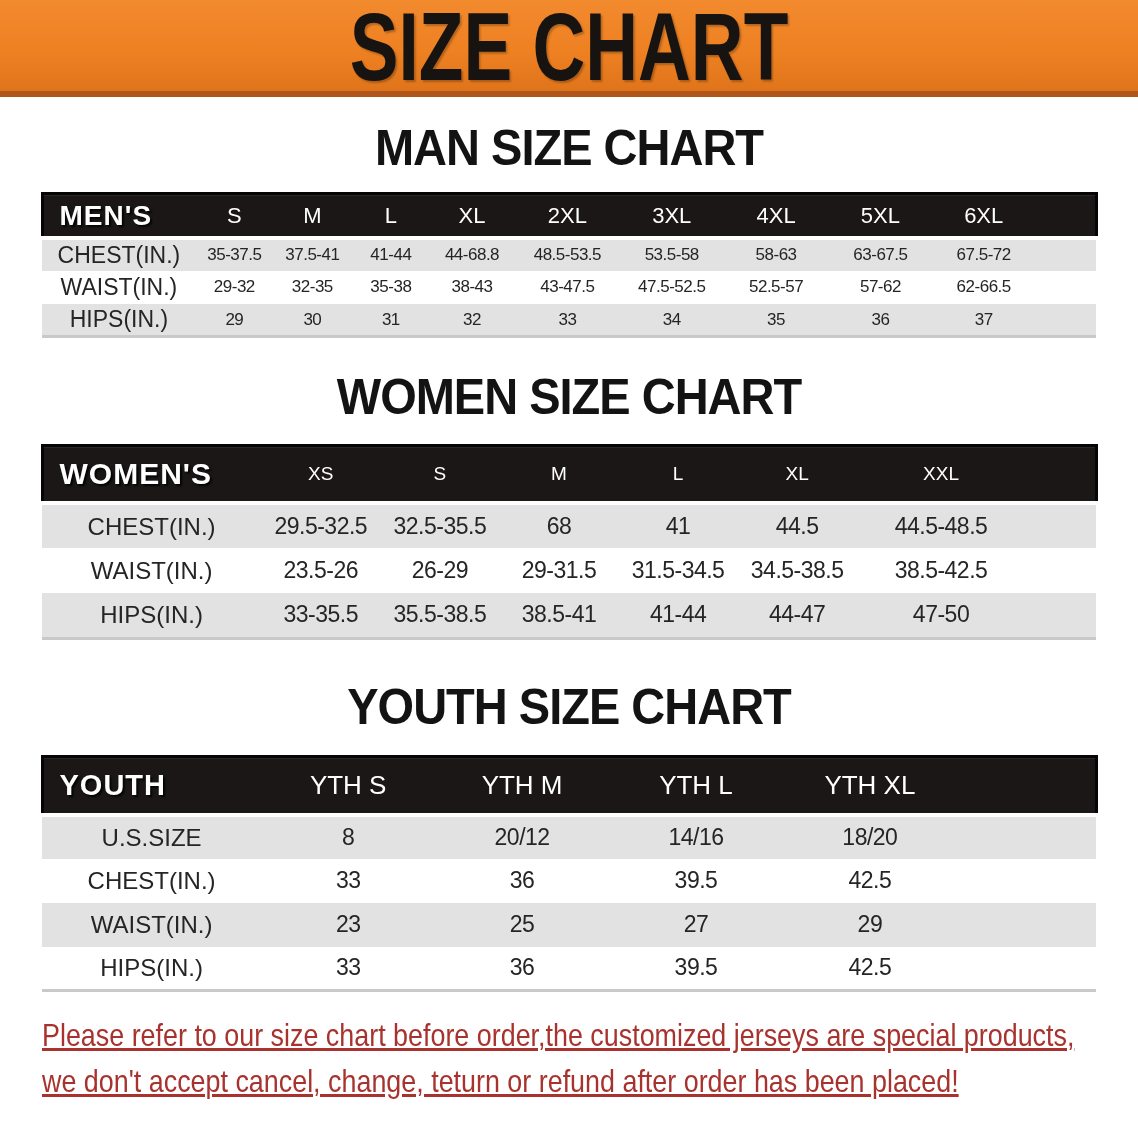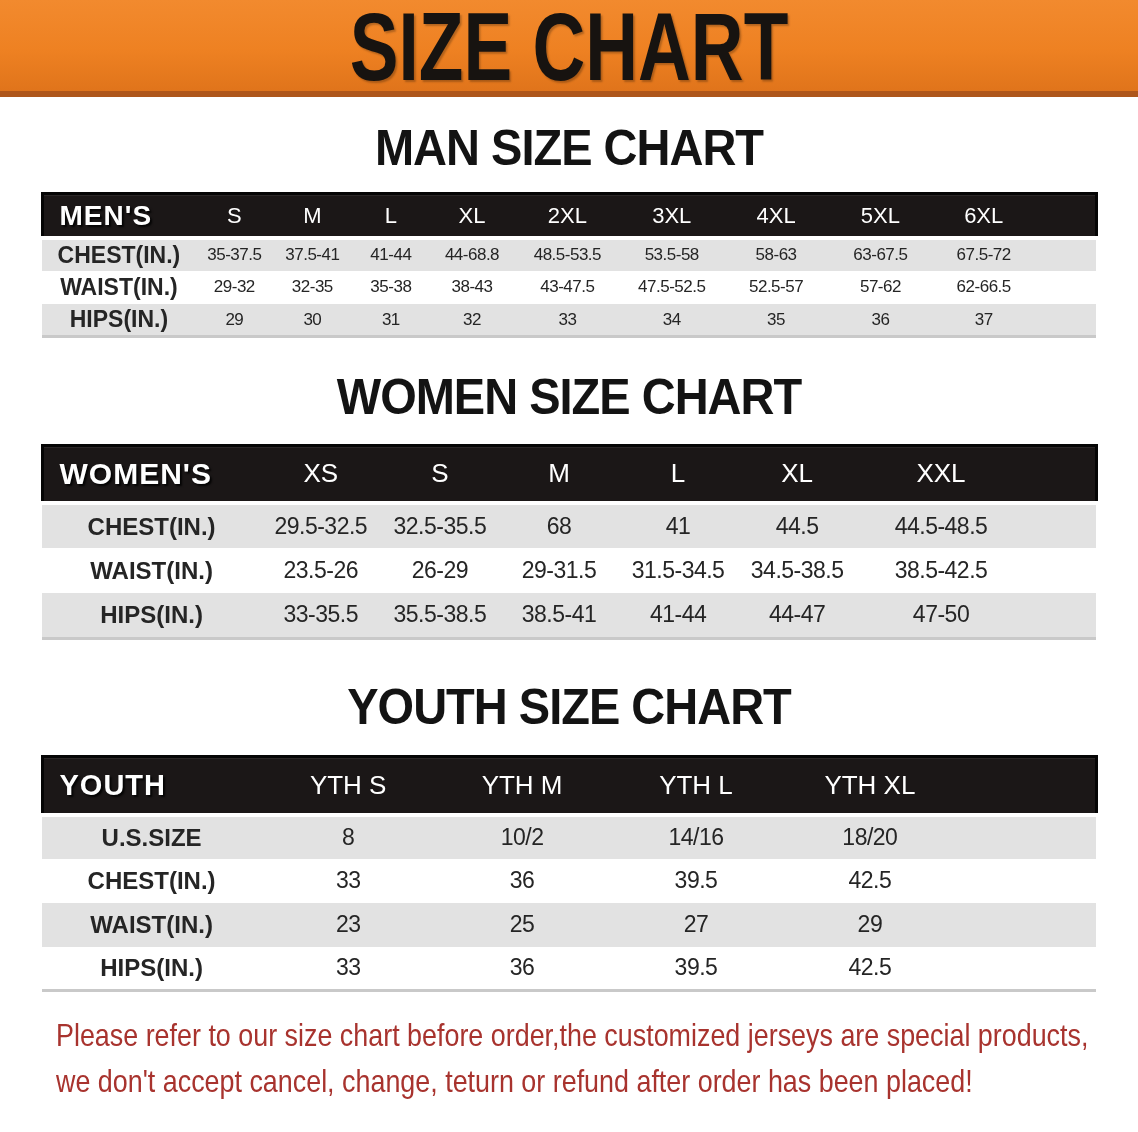--- a/index.html
+++ b/index.html
@@ -63,43 +63,43 @@
     padding:0;white-space:nowrap;
   }
   .size-table thead th:first-child{border-left:3px solid #050505;}
   .size-table thead th:last-child{border-right:3px solid #050505;}
   .size-table thead th.corner{
     text-align:left;padding-left:16px;font-weight:bold;letter-spacing:1px;
     text-shadow:2px 2px 2px rgba(0,0,0,0.85);
   }
   table.men  thead th{height:44px;font-size:22px;}
   table.men  thead th.corner{font-size:28px;}
-  table.women thead th{height:58px;font-size:26px;}
+  table.women thead th{height:58px;font-size:19px;}
   table.women thead th.corner{font-size:30px;}
   table.youth thead th{height:58px;font-size:26px;}
   table.youth thead th.corner{font-size:29px;}
 
   .size-table tbody td{
     text-align:center;color:#252525;padding:0;white-space:nowrap;
     letter-spacing:-0.5px;
   }
-  .size-table tbody td.rowlabel{letter-spacing:0;font-weight:bold;}
+  .size-table tbody td.rowlabel{letter-spacing:0;}
   .size-table tbody tr:nth-child(odd) td{background:var(--band-gray);}
   .size-table tbody tr:nth-child(even) td{background:#ffffff;}
   .size-table tbody tr:first-child td{border-top:4px solid #ffffff;}
   .size-table tbody tr:last-child td{border-bottom:3px solid #C9C9C9;}
   table.men  tbody td{height:33px;font-size:17px;}
   table.men  tbody td.rowlabel{font-size:23px;}
   table.women tbody td{height:45px;font-size:23px;}
   table.women tbody td.rowlabel{font-size:24px;}
   table.youth tbody td{height:44px;font-size:23px;}
   table.youth tbody td.rowlabel{font-size:24px;}
 
   
-  .note{margin:20px 0 0 56px;color:var(--note-red);}
+  .note{margin:20px 0 0 42px;color:var(--note-red);text-decoration:underline;}
   .note-line{
     font-size:32px;line-height:46px;white-space:nowrap;
     transform:scaleX(0.84);transform-origin:left center;
   }
 </style>
 </head>
 <body>
 
 <div class="page">
 
@@ -262,21 +262,21 @@
               <th>YTH M</th>
               <th>YTH L</th>
               <th>YTH XL</th>
               <th></th>
             </tr>
           </thead>
         <tbody>
             <tr>
               <td class="rowlabel">U.S.SIZE</td>
               <td>8</td>
-              <td>10/2</td>
+              <td>20/12</td>
               <td>14/16</td>
               <td>18/20</td>
               <td></td>
             </tr>
             <tr>
               <td class="rowlabel">CHEST(IN.)</td>
               <td>33</td>
               <td>36</td>
               <td>39.5</td>
               <td>42.5</td>

